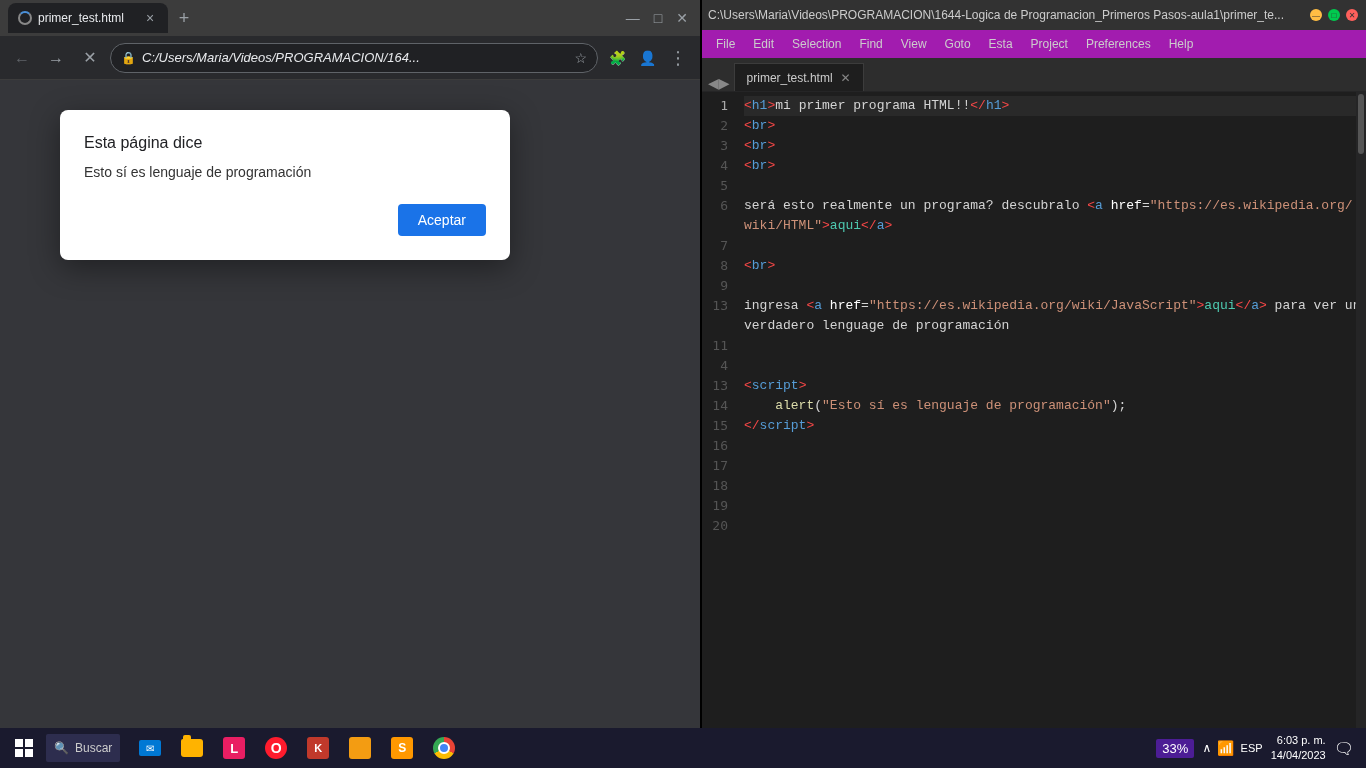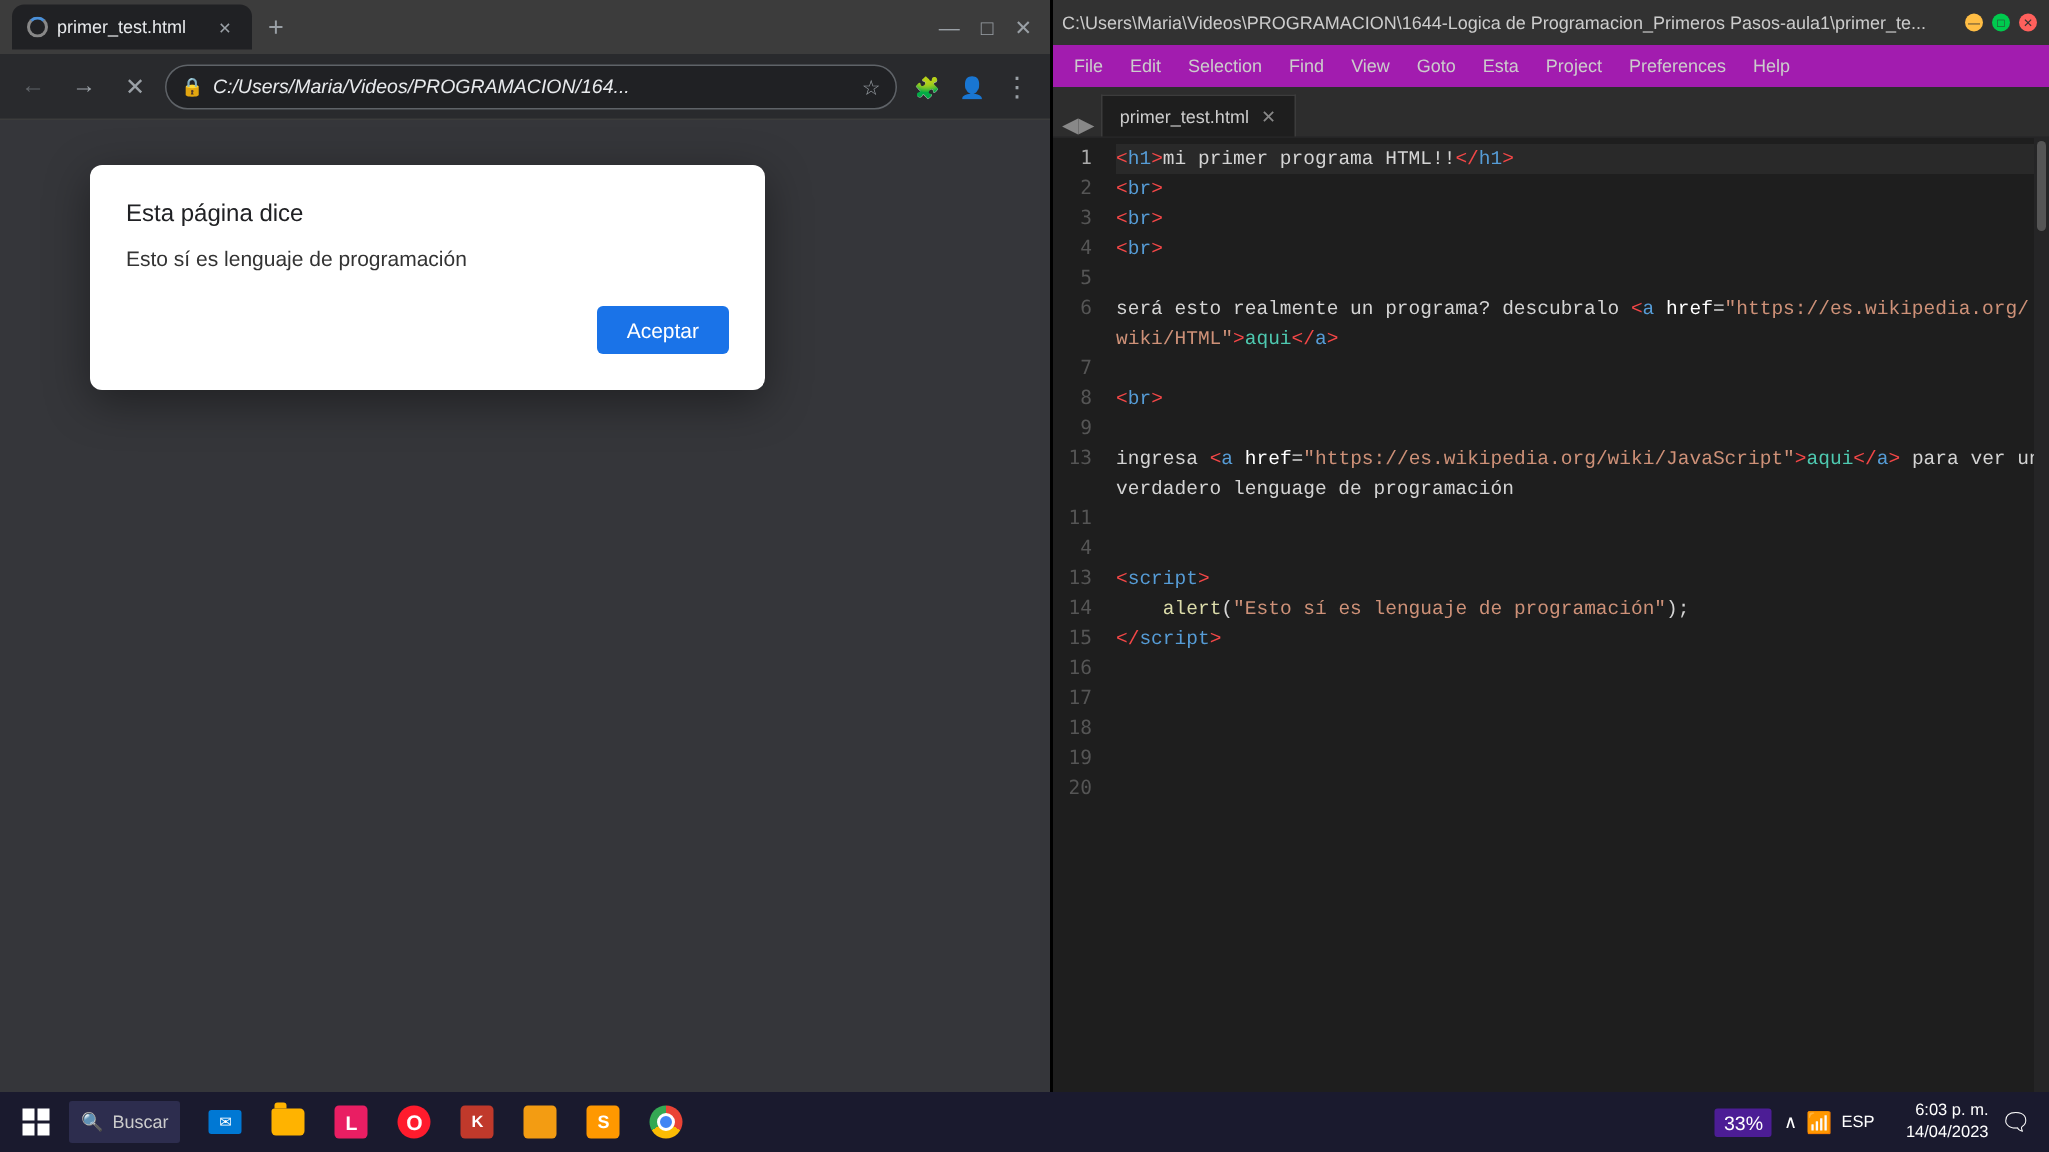--- a/index.html
+++ b/index.html
@@ -495,21 +495,20 @@
       align-items: center;
       gap: 6px;
       color: #fff;
       font-size: 14px;
     }
     .taskbar-time {
       text-align: right;
       color: #fff;
       font-size: 11px;
       line-height: 1.4;
-      margin-left: 13px;
     }
     .taskbar-notification {
       color: #fff;
       font-size: 16px;
       cursor: pointer;
     }
 
     
     .pane-divider {
       position: absolute;

